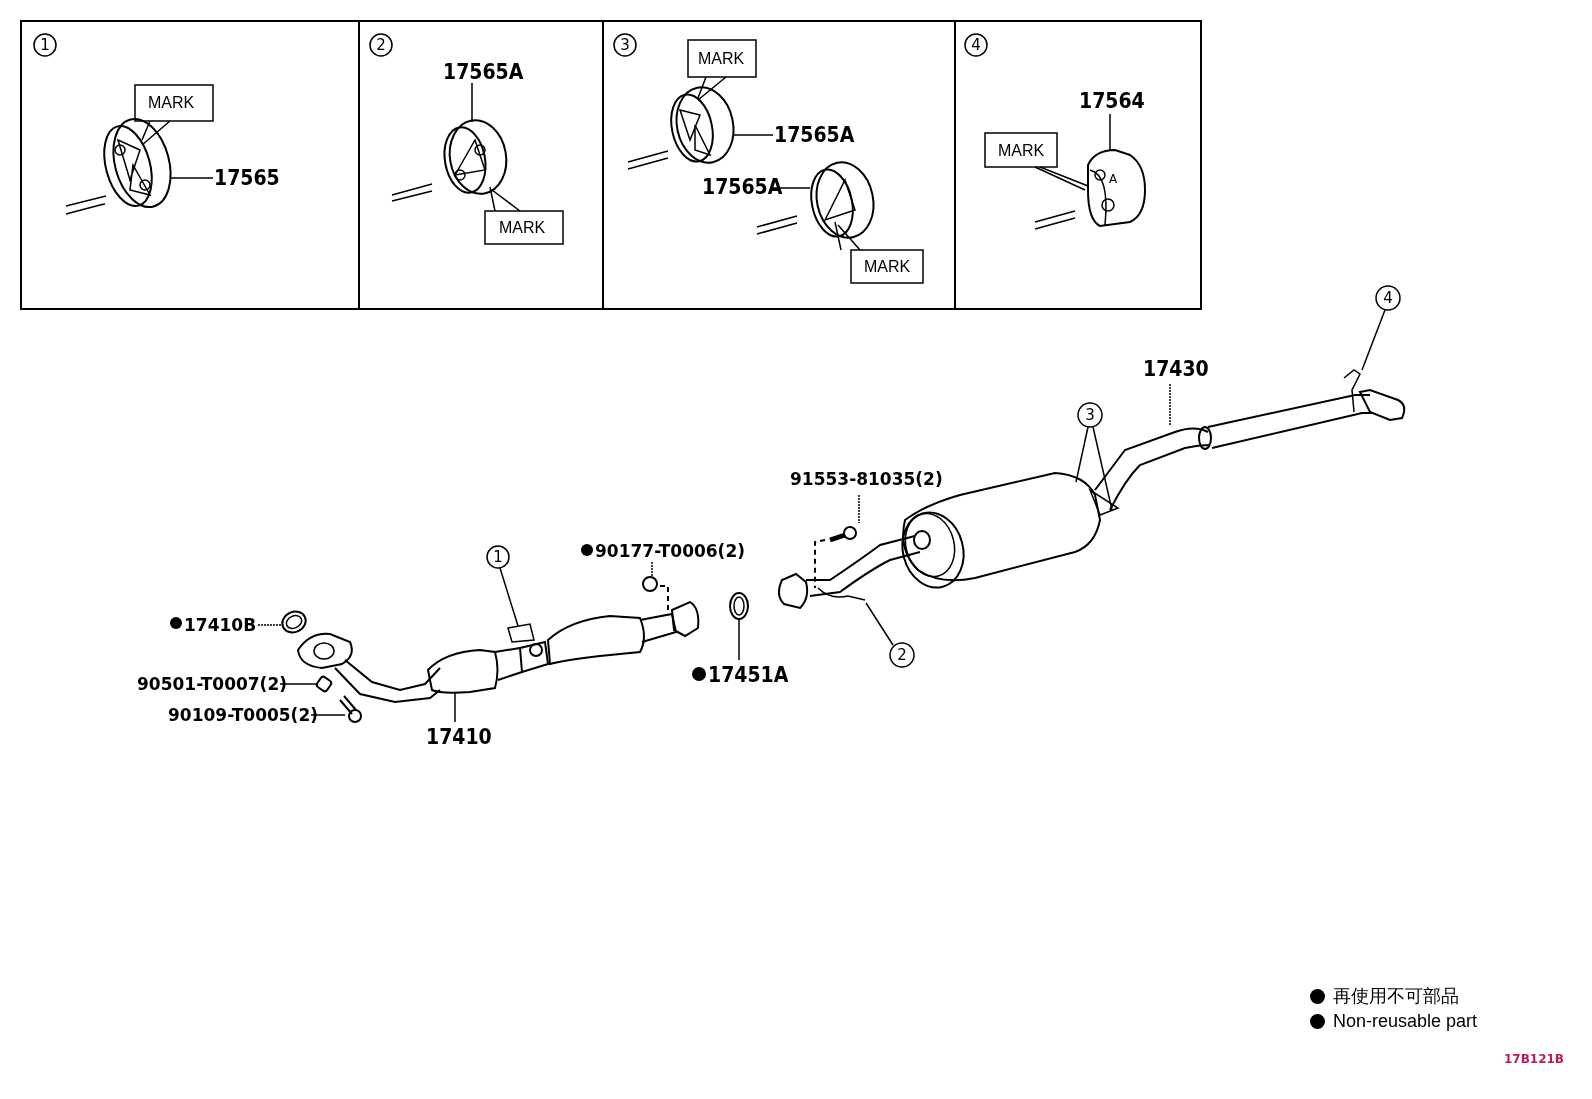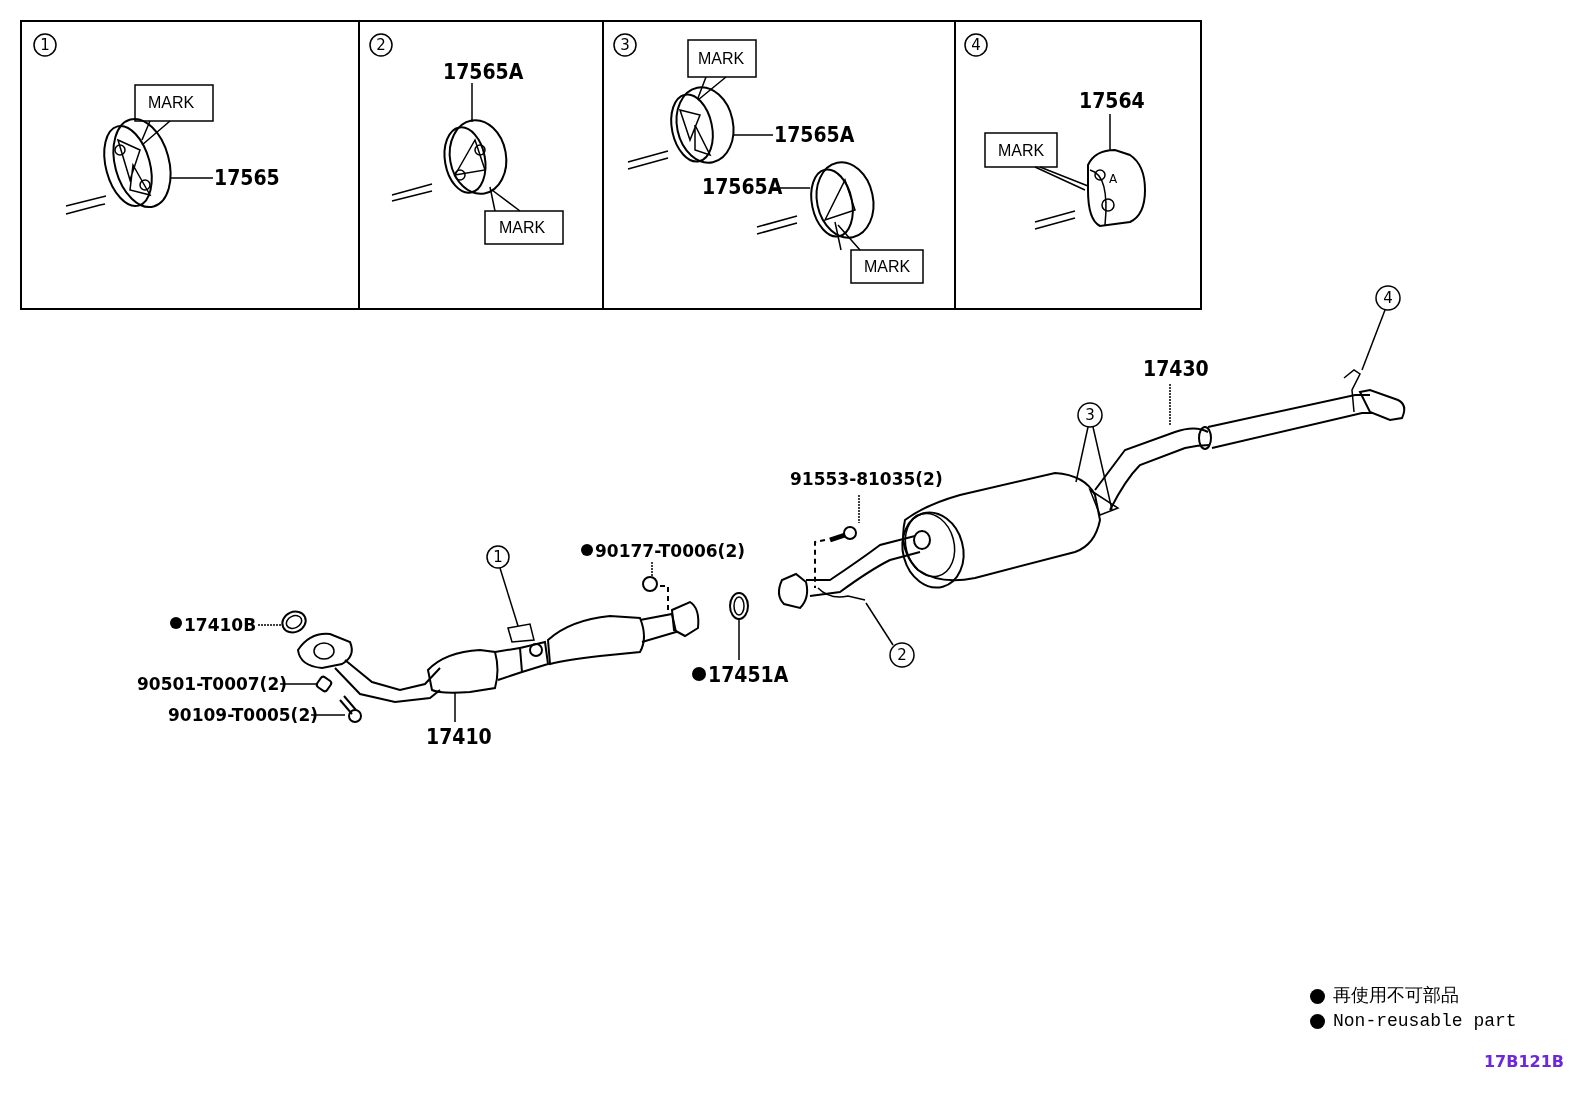--- a/index.html
+++ b/index.html
@@ -5,24 +5,24 @@
   html, body { margin: 0; padding: 0; background: #ffffff; }
   body { width: 1592px; height: 1099px; position: relative; overflow: hidden; font-family: "Liberation Sans", sans-serif; }
   svg#diagram { position: absolute; left: 0; top: 0; }
   .ln { stroke: #000; fill: none; stroke-width: 2; }
   .thin { stroke: #000; fill: none; stroke-width: 1.5; }
   .dash { stroke: #000; fill: none; stroke-width: 2; stroke-dasharray: 5 4; }
   .pnum { font-family: "DejaVu Sans Condensed", "DejaVu Sans", sans-serif; font-weight: bold; font-size: 21px; fill: #000; }
   .pnum-s { font-family: "DejaVu Sans", sans-serif; font-weight: bold; font-size: 17px; fill: #000; }
   .mark { font-family: "Liberation Sans", sans-serif; font-size: 16px; fill: #000; }
   .circ-t { font-family: "DejaVu Sans", sans-serif; font-size: 15px; fill: #000; text-anchor: middle; }
-  .legend { position: absolute; left: 1310px; top: 984px; font-size: 18px; line-height: 25px; color: #000; font-family: Liberation Mono, monospace; text-align: center; }
+  .legend { position: absolute; left: 1310px; top: 984px; font-size: 18px; line-height: 25px; color: #000; font-family: Liberation Sans, sans-serif; text-align: center; }
   .legend .row { display: flex; align-items: center; }
   .legend .dot { display: inline-block; width: 15px; height: 15px; border-radius: 50%; background: #000; margin-right: 8px; }
-  .code { position: absolute; right: 28px; top: 1052px; font-family: "DejaVu Sans", sans-serif; font-weight: bold; font-size: 16px; color: #6d28d9; }
+  .code { position: absolute; right: 28px; top: 1052px; font-family: "DejaVu Sans", sans-serif; font-weight: bold; font-size: 12px; color: #be185d; }
 </style>
 </head>
 <body>
 
 <svg id="diagram" width="1592" height="1099" viewBox="0 0 1592 1099">
 
   <g>
     <rect x="21" y="21" width="1180" height="288" class="ln"></rect>
     <line x1="359" y1="21" x2="359" y2="309" class="ln"></line>
     <line x1="603" y1="21" x2="603" y2="309" class="ln"></line>

